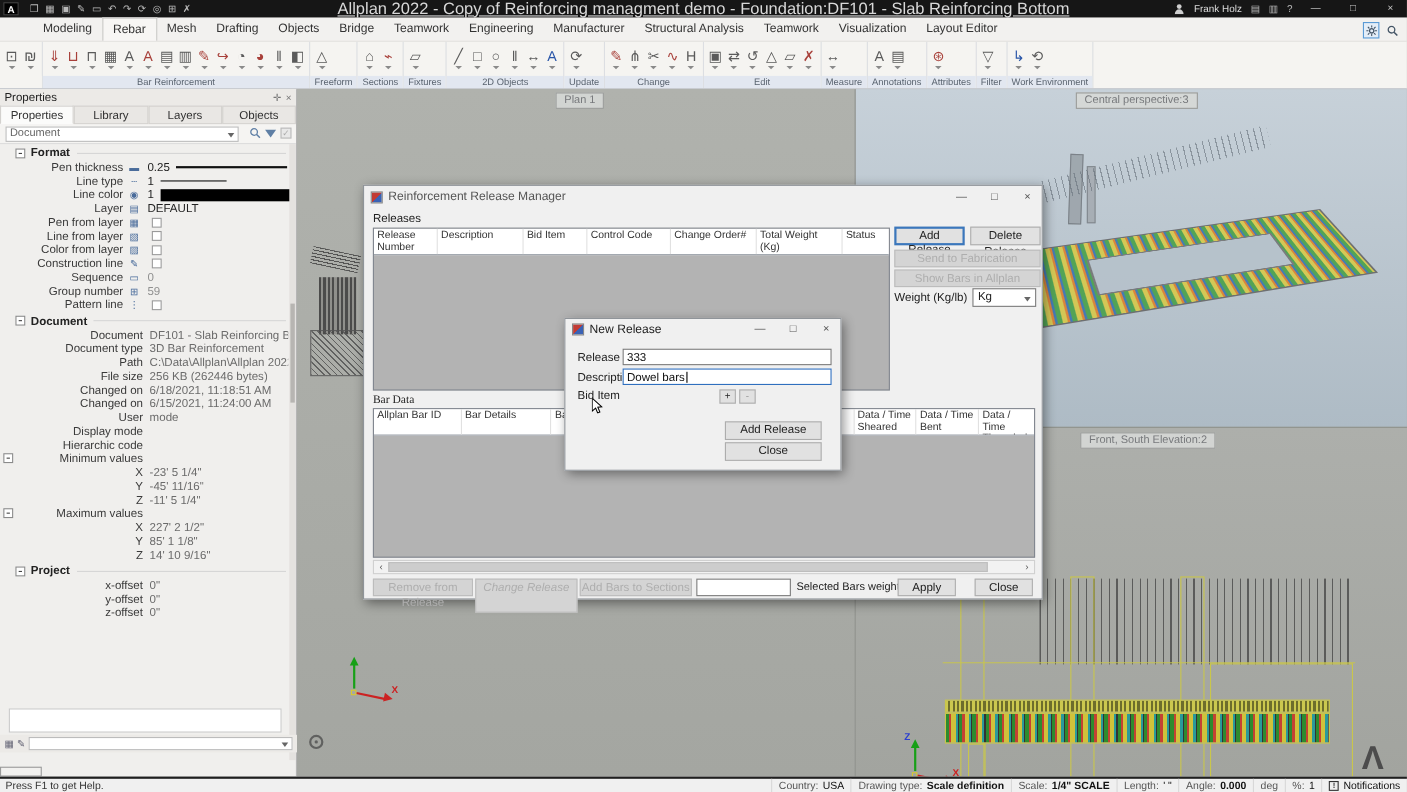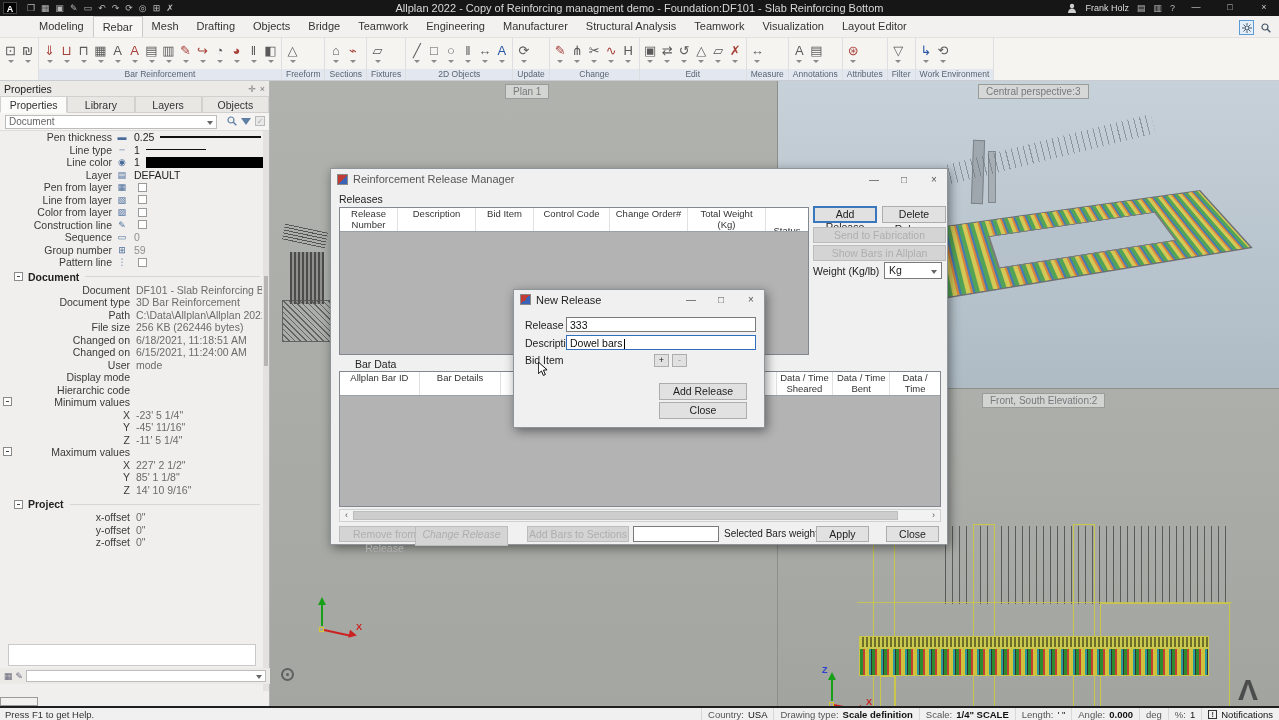--- a/index.html
+++ b/index.html
@@ -3,21 +3,21 @@
 <meta charset="utf-8">
 <style>
   * { box-sizing: border-box; margin: 0; padding: 0; }
   html,body { width:1279px; height:720px; overflow:hidden; font-family:"Liberation Sans",sans-serif; background:#a6a8a3; }
 
   
   #titlebar { position:absolute; left:0; top:0; width:1279px; height:16px; background:#161616; color:#cfcfcf; display:flex; align-items:center; font-size:9px; }
   .logo { width:14px; height:12px; background:#000; color:#fff; font-weight:bold; text-align:center; line-height:12px; margin:0 4px 0 3px; font-size:9px; border:1px solid #444; }
   .qat { display:flex; align-items:center; gap:6px; margin-left:6px; }
   .qicon { color:#b9b9b9; font-size:9px; cursor:default; }
-  #title-text { position:absolute; left:50%; transform:translateX(-50%); color:#d8d8d8; font-size:11px; white-space:nowrap; }
+  #title-text { position:absolute; left:50%; transform:translateX(-50%); color:#d8d8d8; font-size:15px; white-space:nowrap;text-decoration:underline; }
   .tb-right { margin-left:auto; display:flex; align-items:center; gap:8px; padding-right:2px; }
   .username { font-size:9px; color:#ddd; }
   .winbtn { width:26px; height:16px; text-align:center; line-height:15px; color:#c9c9c9; font-size:9px; }
 
   
   #menubar { position:absolute; left:0; top:16px; width:1279px; height:22px; background:#f2f1ef; display:flex; align-items:flex-end; border-bottom:1px solid #e3e2df; }
   .mtab { font-size:11px; color:#333; padding:0 9px; height:21px; line-height:20px; cursor:default; white-space:nowrap; }
   .mtab.active { background:#f7f6f4; border:1px solid #c9c9c6; border-bottom:none; }
   .menu-right { margin-left:auto; display:flex; gap:4px; padding:0 6px 2px 0; }
   .mr-icon { width:15px; height:15px; display:flex; align-items:center; justify-content:center; }
@@ -101,21 +101,21 @@
   .dlg-title { height:20px; display:flex; align-items:center; padding:0 6px; font-size:11px; color:#222; }
   .appicon { width:11px; height:11px; background:linear-gradient(135deg,#c23b34 0 50%,#3a62b5 50% 100%); border:1px solid #888; margin-right:5px; flex:none; }
   .dlg-ctrls { margin-left:auto; display:flex; gap:16px; color:#555; font-size:10px; }
   .dlg-ctrls span { width:14px; text-align:center; }
   .wbtn { border:1px solid #adadad; background:#e1e1e1; font-size:10.5px; color:#222; text-align:center; position:absolute; line-height:15px; }
   .wbtn.focus { border:2px solid #3b77bc; line-height:13px; }
   .wbtn.disabled { background:#d4d4d4; color:#aeaeae; border-color:#bcbcbc; }
   .grplabel { position:absolute; font-size:10.5px; color:#222; }
 
   .rmtable { position:absolute; border:1px solid #828790; background:#b3b3b3; }
-  .rm-headrow { display:flex; background:#fff; border-bottom:1px solid #9aa0a8; height:24px;text-align:center; }
+  .rm-headrow { display:flex; background:#fff; border-bottom:1px solid #9aa0a8; height:24px; }
   .rhc { border-right:1px solid #e1e1e1; padding:1px 3px; font-size:9.5px; color:#333; line-height:10.5px; overflow:hidden; }
   #rm-hscroll { position:absolute; left:8px; top:340px; width:602px; height:13px; background:#f2f2f2; border:1px solid #d0d0d0; display:flex; align-items:center; }
   .scr-arrow { width:13px; text-align:center; font-size:9px; color:#555; line-height:11px; }
   .scr-thumb { height:9px; background:#cdcdcd; border:1px solid #bdbdbd; width:545px; }
   .scr-track { flex:1; }
   #weight-select { position:absolute; left:553px; top:93px; width:58px; height:17px; background:#fff; border:1px solid #7a7a7a; font-size:10.5px; padding:1px 0 0 4px; color:#222; }
   .fld { background:#fff; border:1px solid #7a7a7a; position:absolute; font-size:11px; padding:1px 0 0 3px; color:#111; }
 
   
   #new-release { width:252px; height:139px; z-index:5; }
@@ -575,20 +575,25 @@
             <circle cx="4" cy="4" r="3" fill="none" stroke="#5f7fa5" stroke-width="1.2"></circle>
             <line x1="6.3" y1="6.3" x2="9.3" y2="9.3" stroke="#5f7fa5" stroke-width="1.4"></line>
           </svg>
         <span class="funnel"></span>
         <span class="chk-ico">✓</span>
       </div>
     </div>
 
     <div id="pcontent">
 
+      <div class="sechead">
+          <span class="cbox"></span>
+          <span class="sectxt">Format</span>
+          <span class="rule"></span>
+        </div>
       <div class="prow">
           <span class="lbl">Pen thickness</span>
           <span class="ficon">▬</span>
           <span class="val">0.25</span>
           <span class="lsample2"></span>
         </div>
       <div class="prow">
           <span class="lbl">Line type</span>
           <span class="ficon">┄</span>
           <span class="val">1</span>
@@ -763,56 +768,56 @@
 
     <div class="grplabel" style="left:8px;top:24px;">Releases</div>
     <div class="rmtable" style="left:8px;top:38px;width:470px;height:148px;">
       <div class="rm-headrow">
         <span class="rhc" style="width:58px;">Release Number</span>
         <span class="rhc" style="width:78px;">Description</span>
         <span class="rhc" style="width:58px;">Bid Item</span>
         <span class="rhc" style="width:76px;">Control Code</span>
         <span class="rhc" style="width:78px;">Change Order#</span>
         <span class="rhc" style="width:78px;">Total Weight (Kg)</span>
-        <span class="rhc" style="width:42px;border-right:none;margin-top:17px;">Status</span>
+        <span class="rhc" style="width:42px;border-right:none;">Status</span>
       </div>
     </div>
 
     <div class="wbtn focus" style="left:482px;top:37px;width:64px;height:17px;">Add Release</div>
     <div class="wbtn" style="left:551px;top:37px;width:64px;height:17px;">Delete Release</div>
     <div class="wbtn disabled" style="left:482px;top:58px;width:133px;height:16px;line-height:14px;">Send to Fabrication</div>
     <div class="wbtn disabled" style="left:482px;top:76px;width:133px;height:16px;line-height:14px;">Show Bars in Allplan</div>
     <div class="grplabel" style="left:482px;top:96px;">Weight (Kg/lb)</div>
     <div id="weight-select">
       <span>Kg</span>
       <span class="selcaret" style="right:4px;top:7px;"></span>
     </div>
 
-    <div class="grplabel" style="left:24px;top:189px;">Bar Data</div>
+    <div class="grplabel" style="left:8px;top:189px;font-family:Liberation Serif, serif;">Bar Data</div>
     <div class="rmtable" style="left:8px;top:202px;width:602px;height:136px;">
       <div class="rm-headrow">
         <span class="rhc" style="width:80px;">Allplan Bar ID</span>
         <span class="rhc" style="width:82px;">Bar Details</span>
         <span class="rhc" style="width:55px;">Bar</span>
         <span class="rhc" style="width:221px;"></span>
         <span class="rhc" style="width:57px;">Data / Time Sheared</span>
         <span class="rhc" style="width:57px;">Data / Time Bent</span>
         <span class="rhc" style="width:50px;border-right:none;">Data / Time Threaded</span>
       </div>
     </div>
 
     <div id="rm-hscroll">
       <span class="scr-arrow">‹</span>
       <span class="scr-thumb"></span>
       <span class="scr-track"></span>
       <span class="scr-arrow">›</span>
     </div>
 
     <div class="wbtn disabled" style="left:8px;top:357px;width:91px;height:16px;line-height:14px;">Remove from Release</div>
-    <div class="wbtn disabled" style="left:84px;top:357px;width:93px;height:20px;line-height:14px;font-style:italic;">Change Release</div>
+    <div class="wbtn disabled" style="left:101px;top:357px;width:93px;height:31px;line-height:14px;font-style:italic;">Change Release</div>
     <div class="wbtn disabled" style="left:196px;top:357px;width:102px;height:16px;line-height:14px;">Add Bars to Sections</div>
     <div class="fld" style="left:302px;top:357px;width:86px;height:16px;"></div>
     <div class="grplabel" style="left:393px;top:359px;font-size:10px;">Selected Bars weight (Kg)</div>
     <div class="wbtn" style="left:485px;top:357px;width:53px;height:16px;line-height:14px;">Apply</div>
     <div class="wbtn" style="left:555px;top:357px;width:53px;height:16px;line-height:14px;">Close</div>
   </div>
 
   <div class="dialog" id="new-release" style="left:513px;top:208px;">
     <div class="dlg-title">
       <span class="appicon"></span>

